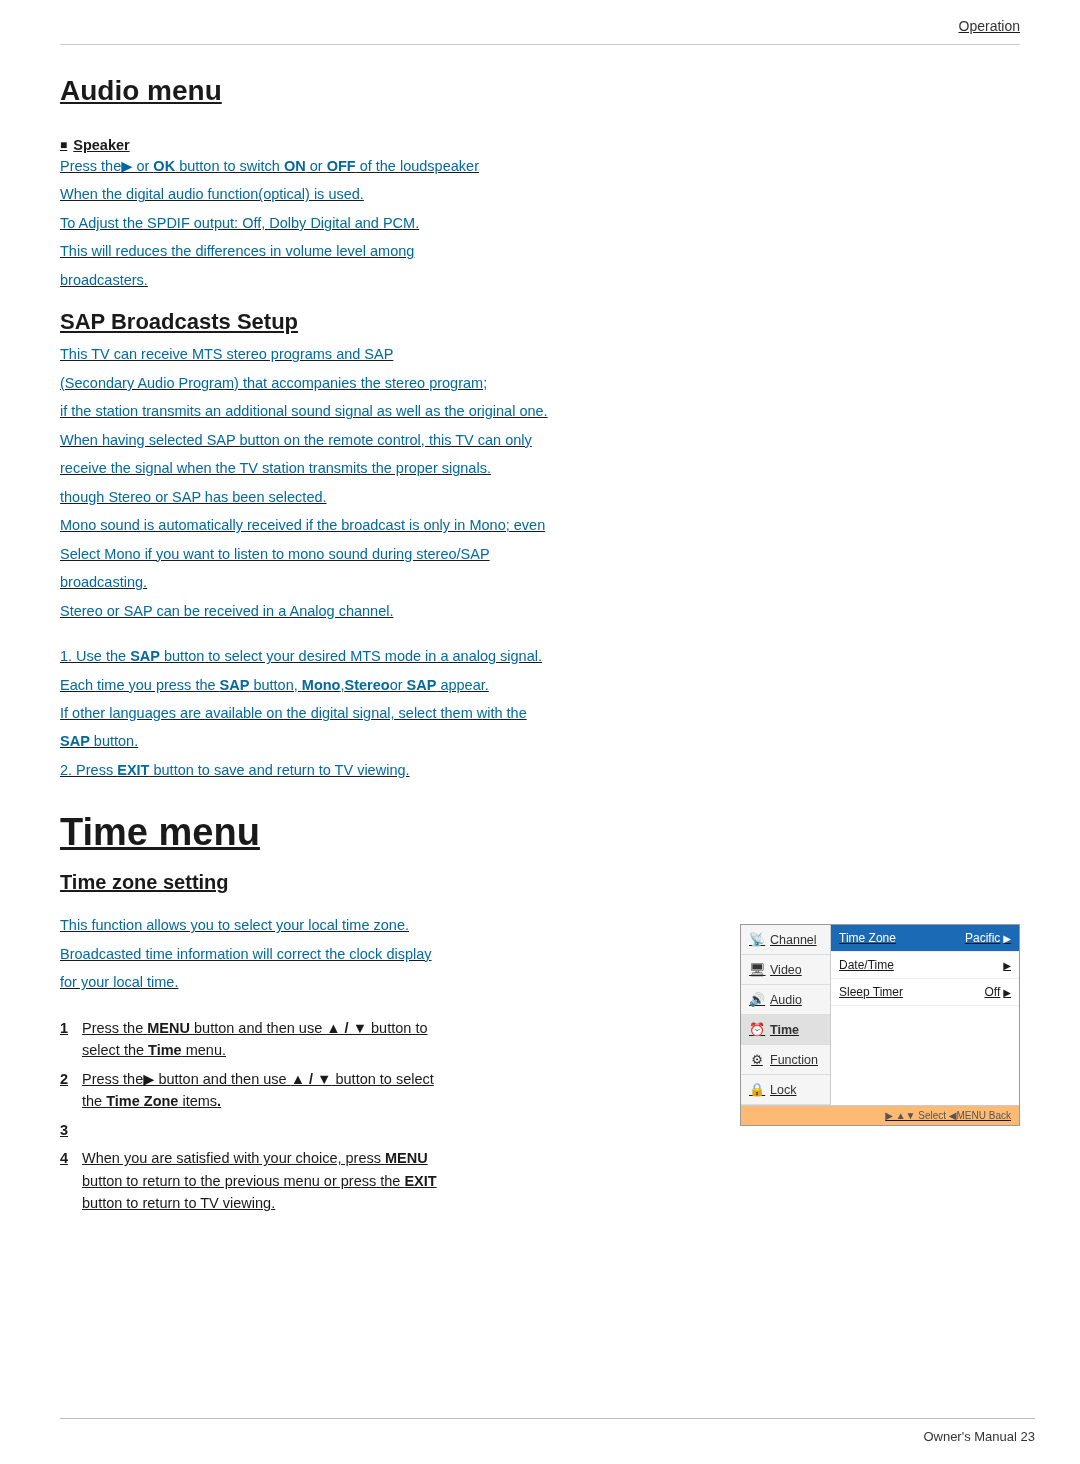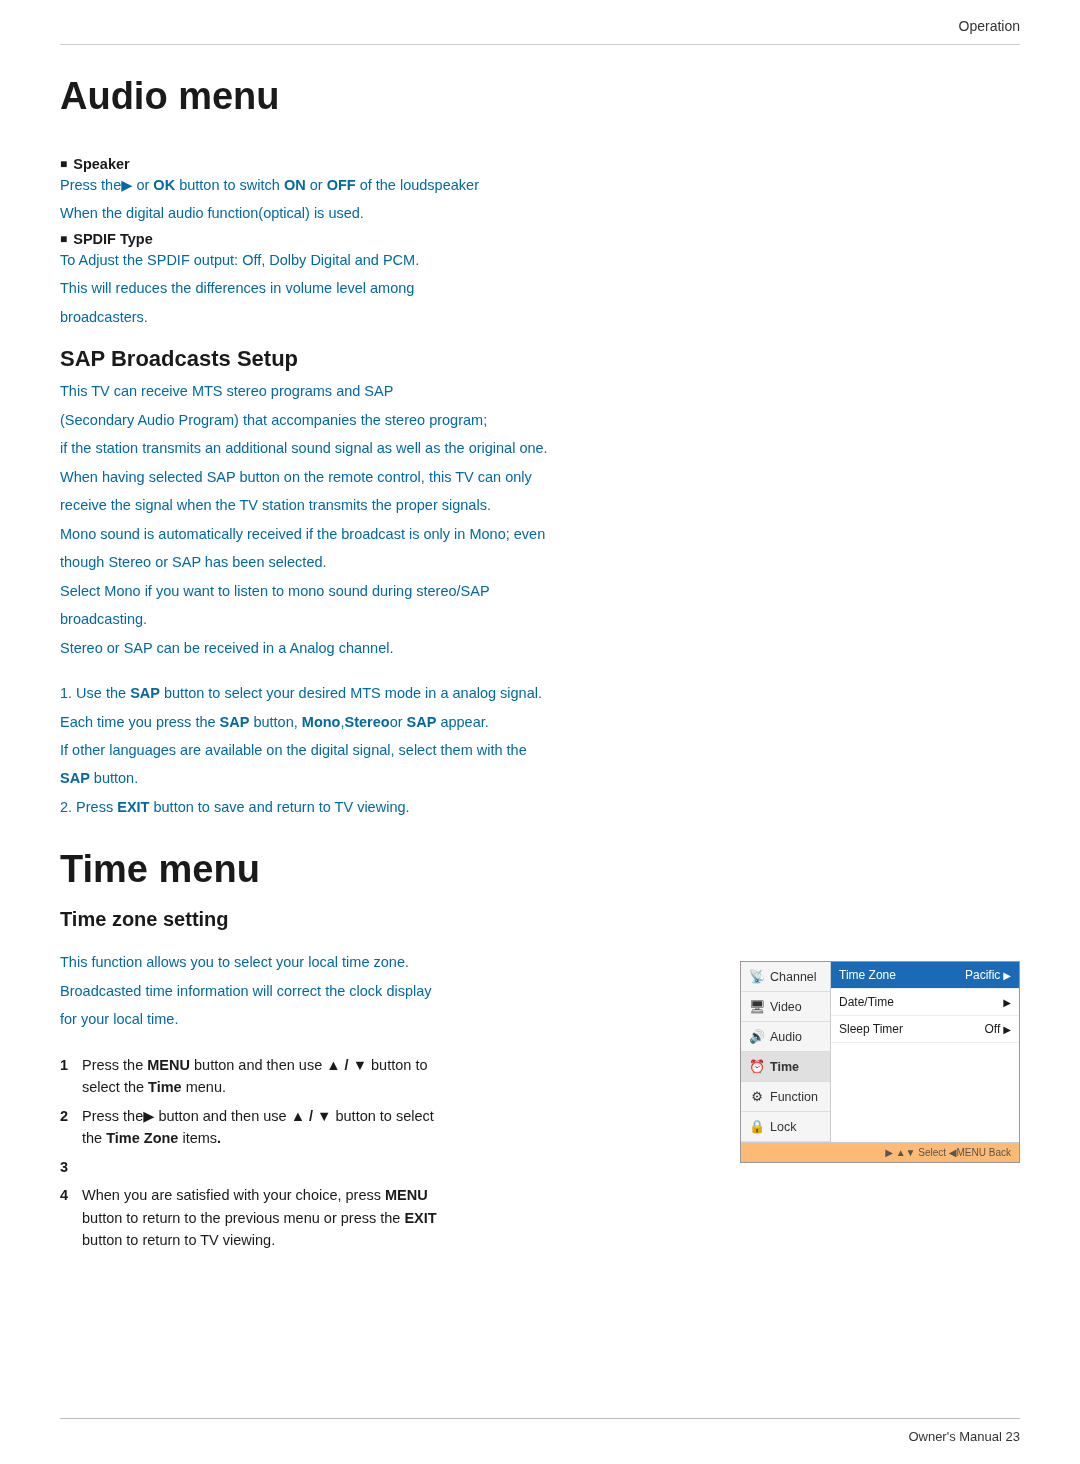--- a/index.html
+++ b/index.html
@@ -11,42 +11,43 @@
       font-size: 15px;
       color: #1a1a1a;
       position: relative;
     }
 
     .page-container {
       width: 100%;
       min-height: 1464px;
       padding: 0 60px 40px 60px;
       position: relative;
+      text-decoration: underline;
     }
 
     
     .header-bar {
       display: flex;
       justify-content: flex-end;
       align-items: center;
       padding: 18px 0 10px 0;
       border-bottom: 1px solid #ccc;
       margin-bottom: 30px;
     }
     .header-section-title {
       font-size: 14px;
       color: #333;
     }
 
     
     .page-title {
-      font-size: 38px;
+      font-size: 28px;
       font-weight: bold;
       font-family: Arial, Helvetica, sans-serif;
-      margin-bottom: 38px;
+      margin-bottom: 30px;
       margin-top: 10px;
     }
 
     
     .body-text {
       font-size: 14.5px;
       line-height: 1.55;
       color: #0369a1;
       margin-bottom: 6px;
     }
@@ -182,21 +183,21 @@
       color: #555;
       text-align: right;
       border-top: 1px solid #ccc;
     }
 
     
     .page-footer {
       position: absolute;
       bottom: 20px;
       left: 60px;
-      right: 60px;
+      right: 45px;
       display: flex;
       justify-content: space-between;
       align-items: center;
       border-top: 1px solid #bbb;
       padding-top: 10px;
       font-size: 13px;
       color: #333;
     }
   </style>
 </head>
@@ -212,38 +213,37 @@
   <h1 class="page-title">Audio menu</h1>
 
   
   <div class="section-label">Speaker</div>
   <p class="body-text">
     Press the▶ or <b>OK</b> button to switch <b>ON</b> or <b>OFF</b> of the loudspeaker
   </p>
   <p class="body-text">When the digital audio function(optical) is used.</p>
 
   
-  <div class="section-label">SPDIF Type</div>
   <p class="body-text">To Adjust the SPDIF output: Off, Dolby Digital and  PCM.</p>
 
   
   <p class="body-text">This will reduces the differences in volume level among</p>
   <p class="body-text">broadcasters.</p>
 
   
   <h2 class="subsection-title">SAP Broadcasts Setup</h2>
 
   <div>
     <p class="body-text">This TV can receive MTS stereo programs and SAP</p>
     <p class="body-text">(Secondary Audio Program) that accompanies the stereo program;</p>
     <p class="body-text">if the station transmits an additional sound signal as well as the original one.</p>
     <p class="body-text">When having selected SAP button on the remote control, this TV can only</p>
     <p class="body-text">receive the signal when the TV station transmits the proper signals.</p>
+    <p class="body-text">though Stereo or SAP has been selected.</p>
     <p class="body-text">Mono sound is automatically received if the broadcast is only in Mono; even</p>
-    <p class="body-text">though Stereo or SAP has been selected.</p>
     <p class="body-text">Select Mono if you want to listen to mono sound during stereo/SAP</p>
     <p class="body-text">broadcasting.</p>
     <p class="body-text">Stereo or SAP can be received in a Analog channel.</p>
   </div>
 
   <br>
 
   <p class="body-text">
     1. Use the <b>SAP</b> button to select your desired MTS mode in a analog signal.
   </p>

